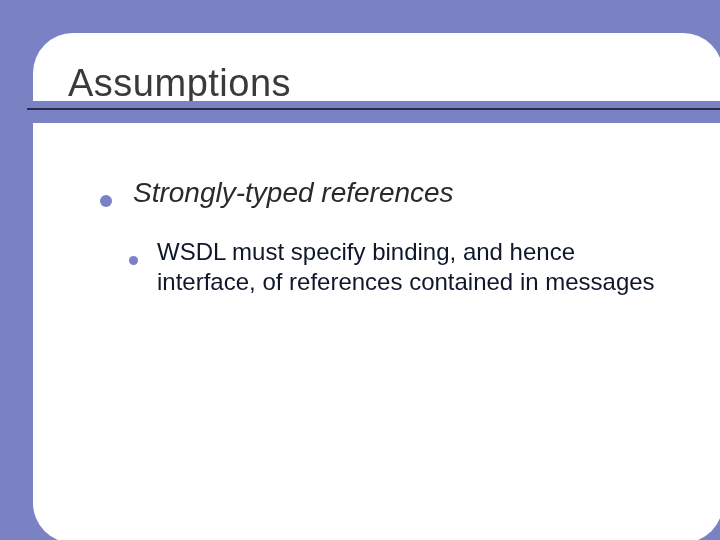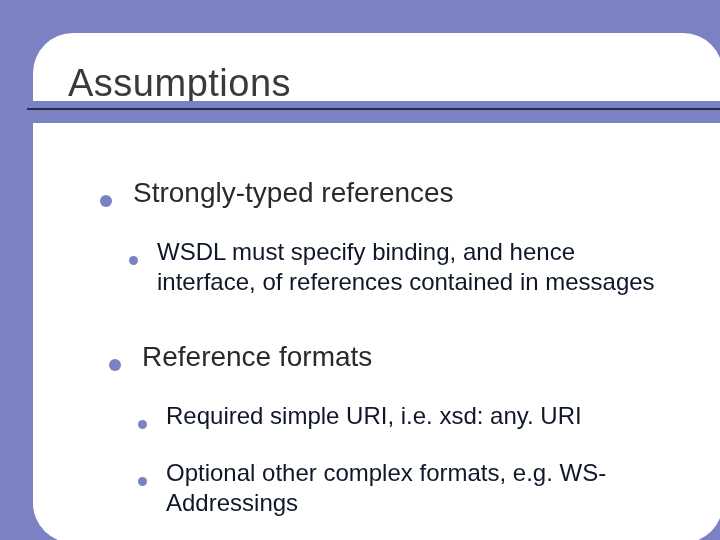--- a/index.html
+++ b/index.html
@@ -48,20 +48,21 @@
   .content {
     position: absolute;
     left: 40px;
     right: 40px;
     top: 115px;
   }
   .item-l1 {
     display: flex;
     align-items: baseline;
     margin-bottom: 8px;
+    font-style: italic;
   }
   .item-l2 {
     display: flex;
     align-items: baseline;
     margin-left: 38px;
     margin-bottom: 6px;
   }
   .bullet-l1 {
     flex: 0 0 auto;
     width: 12px;
@@ -104,31 +105,17 @@
 
     <div class="item-l1">
       <span class="bullet-l1"></span>
       <span class="text-l1">Strongly-typed references</span>
     </div>
     <div class="item-l2">
       <span class="bullet-l2"></span>
       <span class="text-l2">WSDL must specify binding, and hence interface, of references contained in messages</span>
     </div>
 
-    <div class="group2">
-      <div class="item-l1">
-        <span class="bullet-l1"></span>
-        <span class="text-l1">Reference formats</span>
-      </div>
-      <div class="item-l2">
-        <span class="bullet-l2"></span>
-        <span class="text-l2">Required simple URI, i.e. xsd: any. URI</span>
-      </div>
-      <div class="item-l2">
-        <span class="bullet-l2"></span>
-        <span class="text-l2">Optional other complex formats, e.g. WS-Addressings</span>
-      </div>
-    </div>
 
   </div>
 </div>
 
 <div class="divider"></div>
 
 </body></html>

